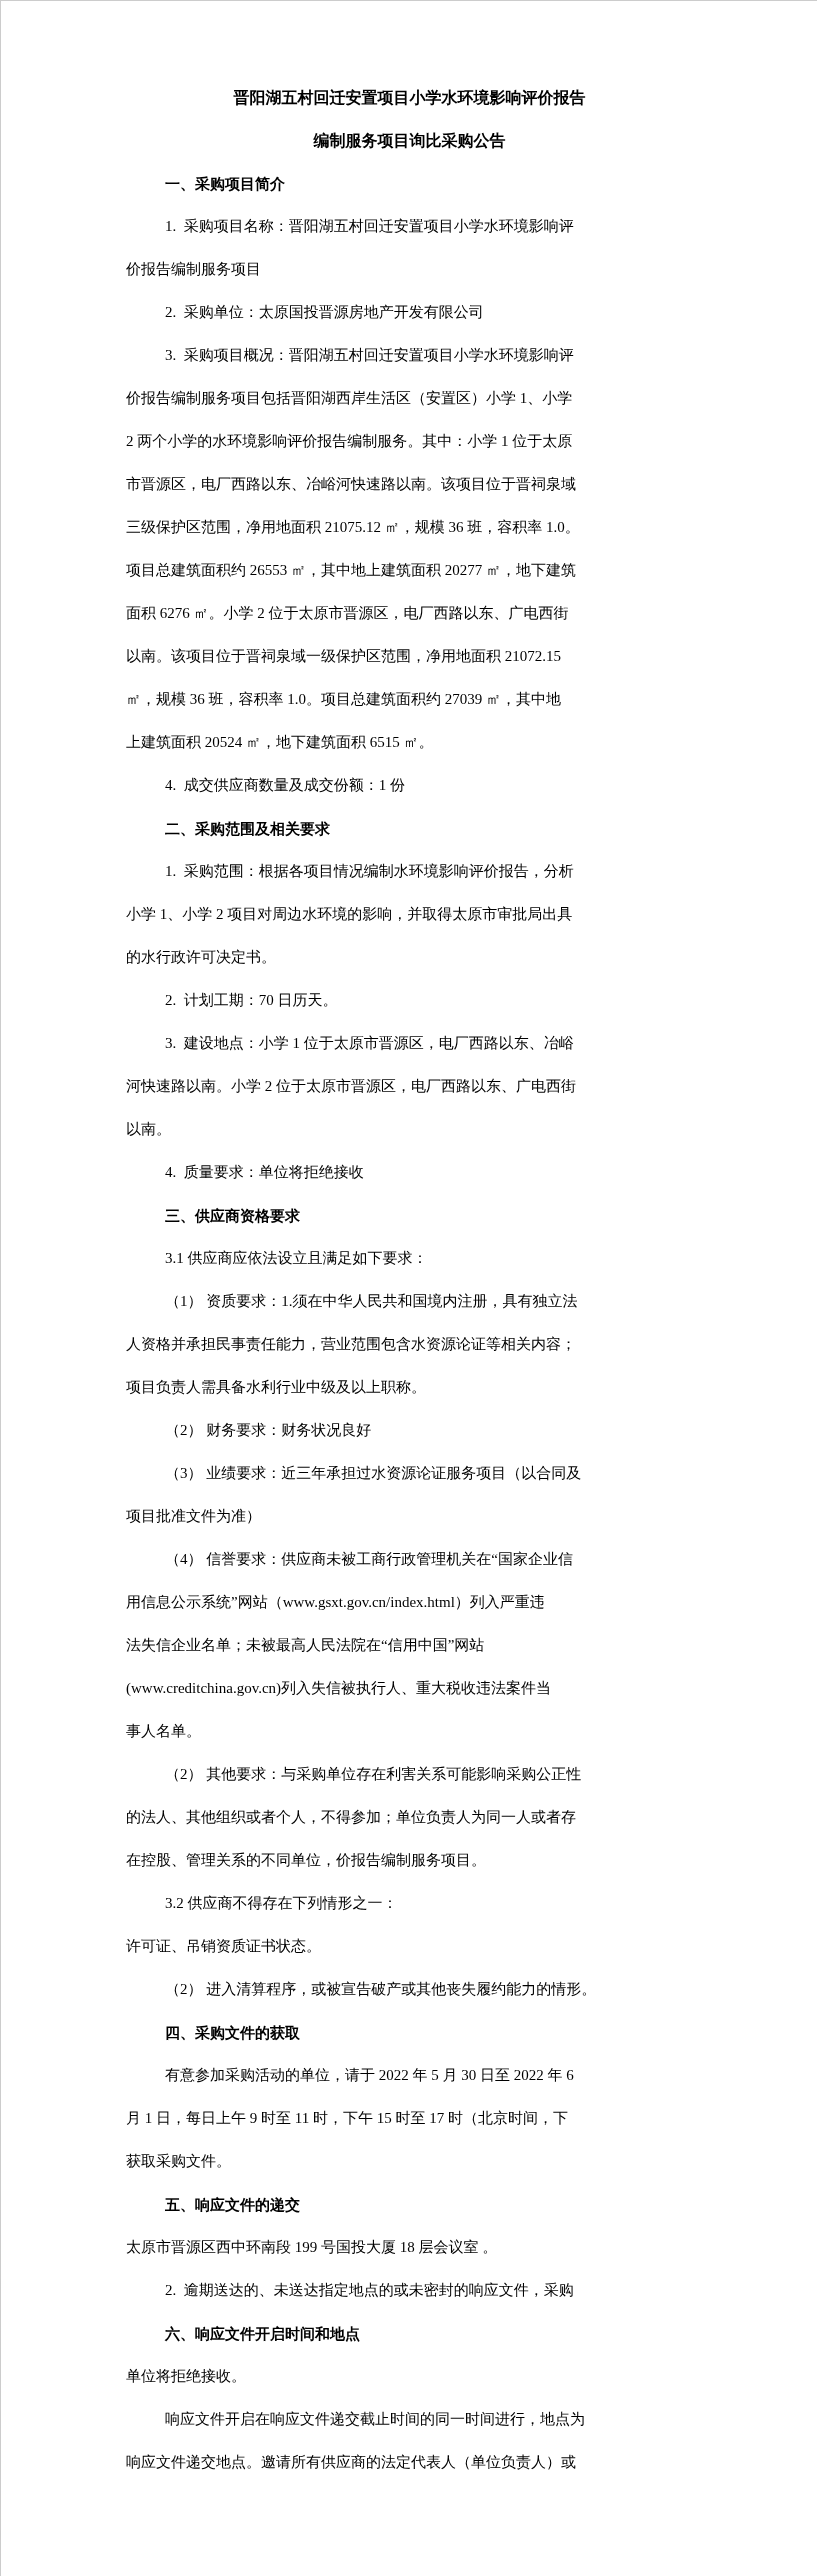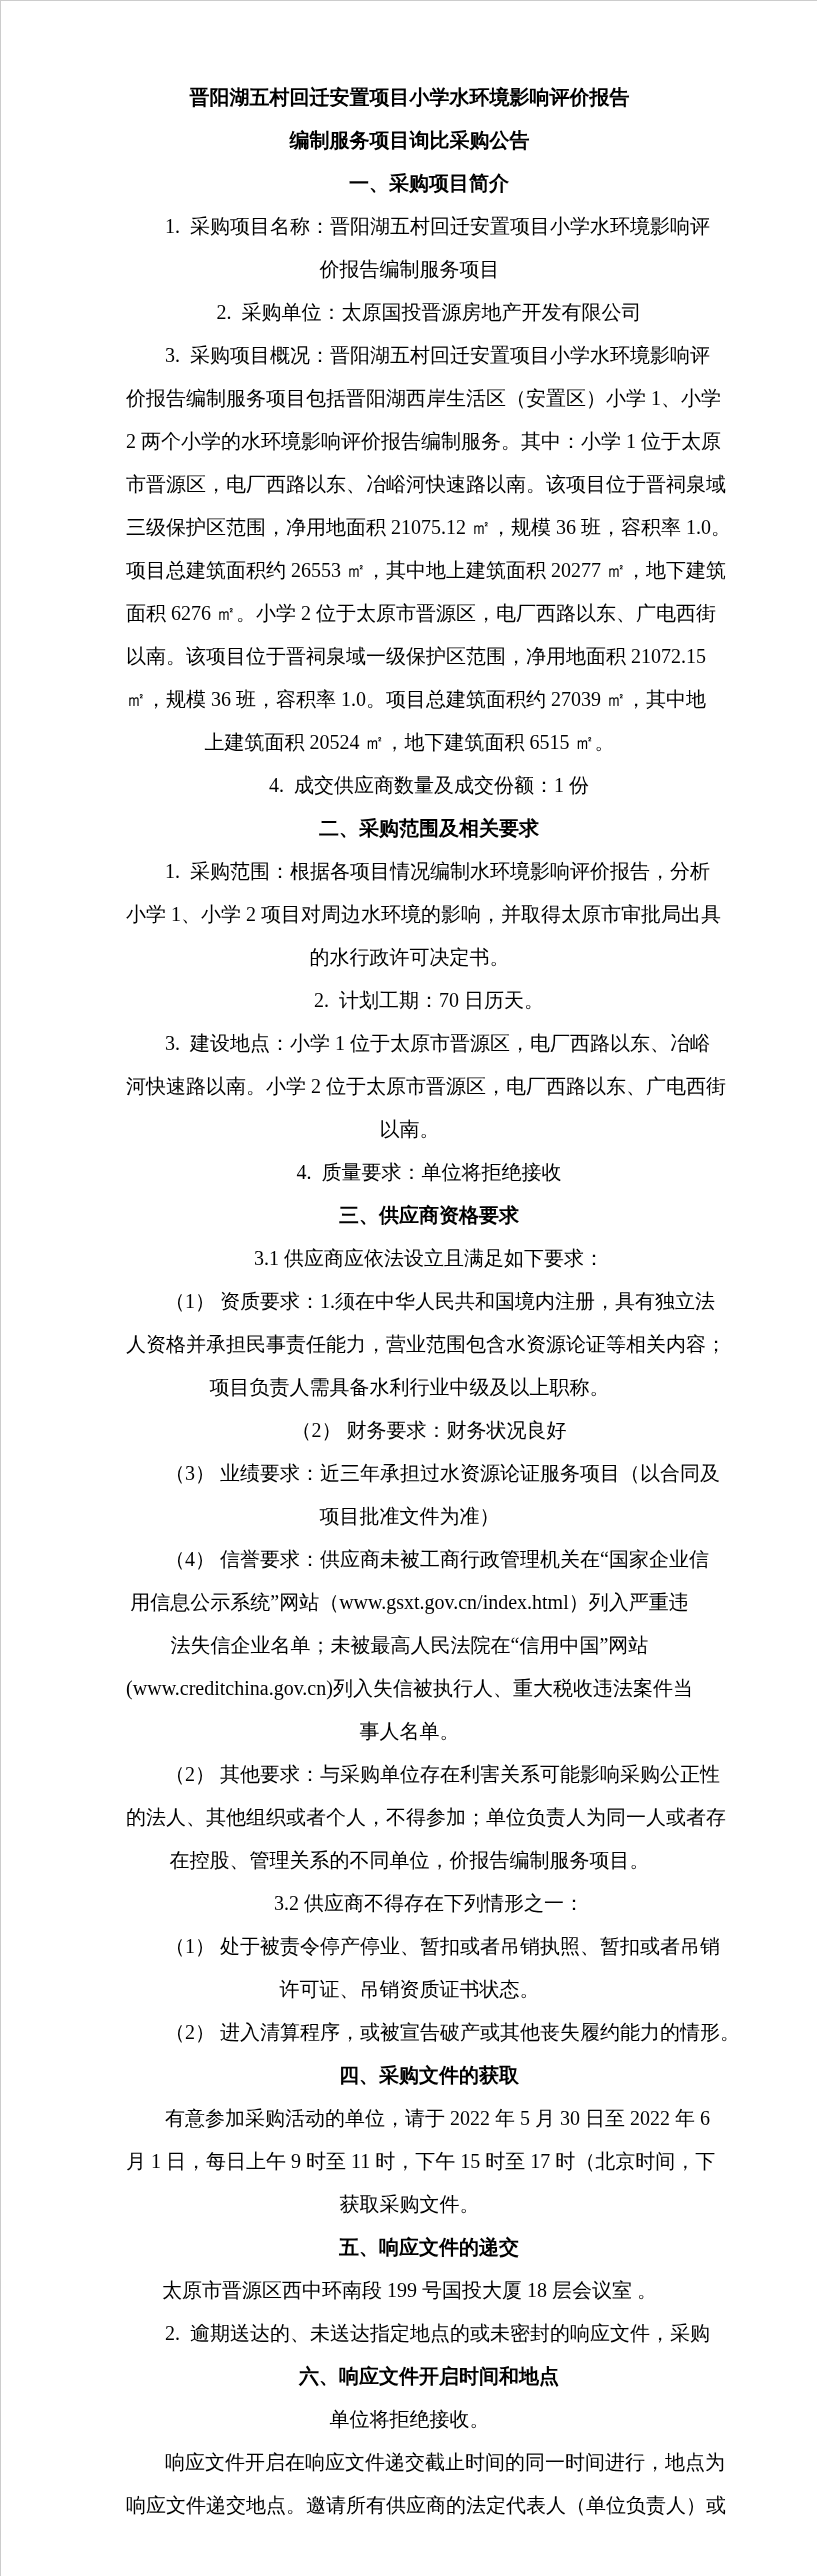--- a/index.html
+++ b/index.html
@@ -8,29 +8,28 @@
     box-sizing:border-box;
     width:818px;height:3172px;
     border:0.5px solid #cccccc;
     background:#ffffff;
     padding:75px 124px 0 125px;
     overflow:hidden;
     font-family:"Liberation Serif","DejaVu Serif",serif;
     color:#000000;
   }
   .line{
-    font-size:20px;
+    font-size:15px;
     line-height:43px;
     height:auto;
     white-space:pre;
     color:#000000;
-    text-align:center;
   }
   .line.title{
-    font-size:20px;
+    font-size:16px;
     font-weight:bold;
     text-align:center;
     white-space:normal;
   }
   .line.head{
     font-family:"Liberation Sans","DejaVu Sans",sans-serif;
     font-weight:bold;
   }
   .ind{text-indent:39px;}
   .u{
@@ -80,21 +79,20 @@
       <div class="line body"><span class="u">项目批准文件为准）</span></div>
       <div class="line body ind"><span>（4） 信誉要求：供应商未被工商行政管理机关在“国家企业信</span></div>
       <div class="line body"><span>用信息公示系统”网站（www.gsxt.gov.cn/index.html）列入严重违</span></div>
       <div class="line body"><span>法失信企业名单；未被最高人民法院在“信用中国”网站</span></div>
       <div class="line body"><span>(www.creditchina.gov.cn)列入失信被执行人、重大税收违法案件当</span></div>
       <div class="line body"><span>事人名单。</span></div>
       <div class="line body ind"><span>（2） 其他要求：与采购单位存在利害关系可能影响采购公正性</span></div>
       <div class="line body"><span>的法人、其他组织或者个人，不得参加；单位负责人为同一人或者存</span></div>
       <div class="line body"><span>在控股、管理关系的不同单位，价报告编制服务项目。</span></div>
       <div class="line body ind"><span>3.2 供应商不得存在下列情形之一：</span></div>
-      <div class="line body ind"><span>（1） 处于被责令停产停业、暂扣或者吊销执照、暂扣或者吊销</span></div>
       <div class="line body"><span>许可证、吊销资质证书状态。</span></div>
       <div class="line body ind"><span>（2） 进入清算程序，或被宣告破产或其他丧失履约能力的情形。</span></div>
       <div class="line head ind"><span>四、采购文件的获取</span></div>
       <div class="line body ind"><span>有意参加采购活动的单位，请于 </span><span class="u">2022</span><span> 年 </span><span class="u">5</span><span> 月 </span><span class="u">30</span><span> 日至 </span><span class="u">2022</span><span> 年 </span><span class="u">6</span></div>
       <div class="line body"><span>月 </span><span class="u">1</span><span> 日，每日上午 9 时至 11 时，下午 15 时至 17 时（北京时间，下</span></div>
       <div class="line body"><span>获取采购文件。</span></div>
       <div class="line head ind"><span>五、响应文件的递交</span></div>
       <div class="line body"><span class="u">太原市晋源区西中环南段 199 号国投大厦 18 层会议室 </span><span>。</span></div>
       <div class="line body ind"><span>2.  逾期送达的、未送达指定地点的或未密封的响应文件，采购</span></div>
       <div class="line head ind"><span>六、响应文件开启时间和地点</span></div>

